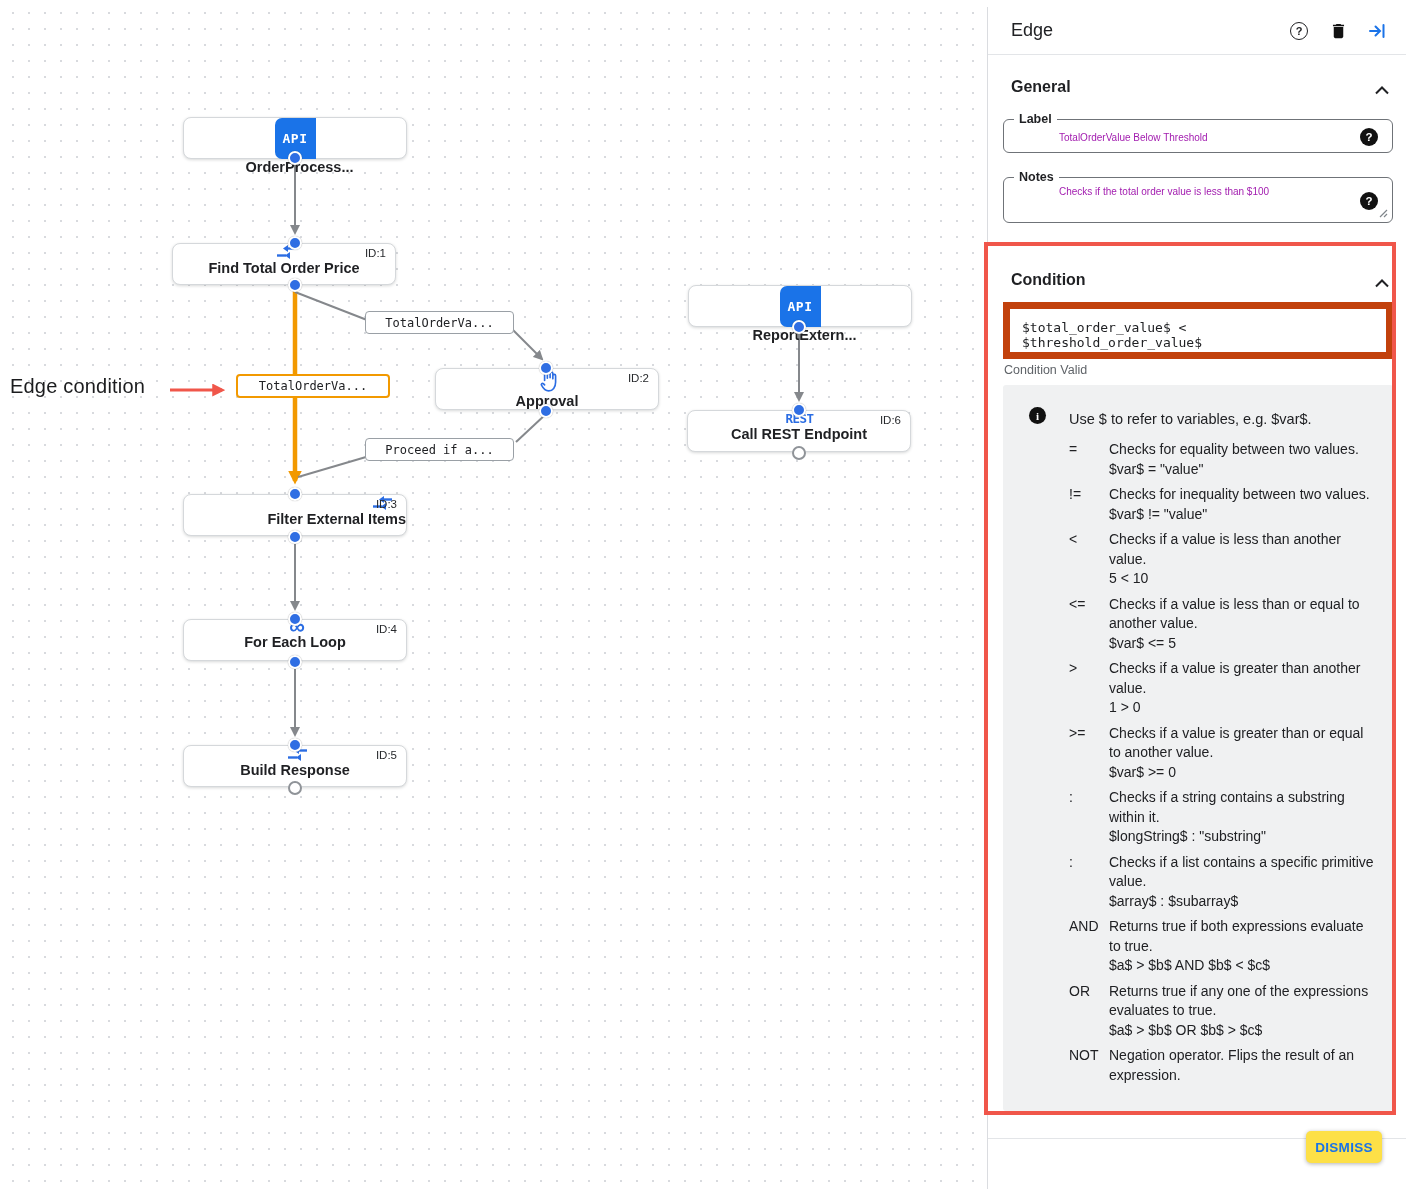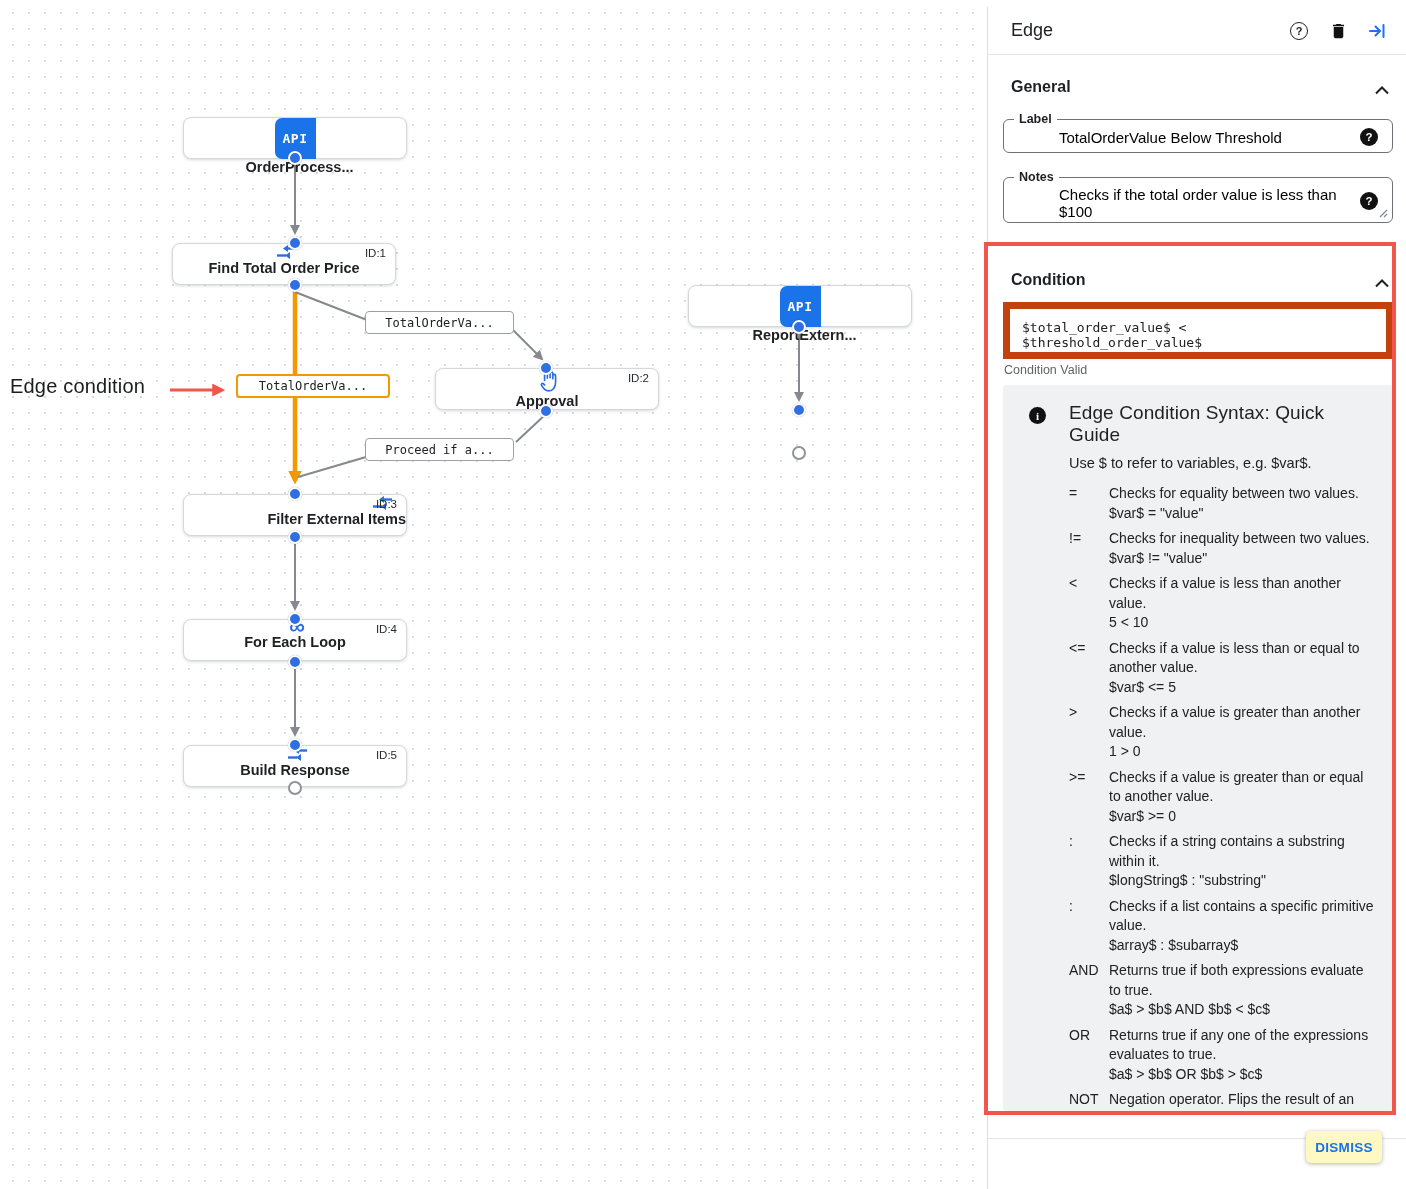--- a/index.html
+++ b/index.html
@@ -56,22 +56,22 @@
     font-size:11px; font-weight:700; color:#202124; }
 
   .section-heading { position:absolute; left:23px; font-size:16px; font-weight:700; color:#1f2023; }
   .chevron { position:absolute; right:17px; width:14px; height:14px; cursor:pointer; }
 
   .field { position:absolute; left:15px; width:390px; border:1px solid #6f7378;
     border-radius:6px; background:#fff;padding-left:40px; }
   .float-label { position:absolute; top:-9px; left:10px; background:#fff; padding:0 5px;
     font-size:12.5px; font-weight:700; color:#1f2023; line-height:16px; }
   .field input, .field textarea { width:100%; height:100%; border:none; outline:none;
-    background:transparent; font-family:"Liberation Sans", sans-serif; font-size:15px;
-    color:#000000; padding:8px 40px 6px 15px; resize:none; }
+    background:transparent; font-family:"Liberation Sans", sans-serif; font-size:10px;
+    color:#a21caf; padding:8px 40px 6px 15px; resize:none; }
   .field-help { position:absolute; right:14px; width:18px; height:18px; border-radius:50%;
     background:#111; color:#fff; font-size:11.5px; font-weight:700;
     display:flex; align-items:center; justify-content:center; cursor:pointer; }
   .resize-grip { position:absolute; right:4px; bottom:4px; }
 
   .highlight-rect { position:absolute; left:984px; top:242px; width:412px; height:873px;
     border:4px solid #F0564A; pointer-events:none; }
 
   .condition-box { position:absolute; left:15px; top:295px; width:390px; height:57px;
     border:7px solid #c2410c; background:#fff; }
@@ -89,21 +89,21 @@
   .guide-heading-block { margin-left:23px; }
   .guide-title { font-size:19px; color:#1f2023; letter-spacing:.1px; }
   .guide-intro { font-size:14.5px; color:#202124; margin-top:9px; }
   .guide-rows { margin:13px 14px 0 66px; display:flex; flex-direction:column; gap:6px; }
   .guide-row { display:grid; grid-template-columns:40px 1fr; }
   .guide-op { font-size:14px; color:#202124; line-height:19.5px; }
   .guide-desc, .guide-ex { font-size:14px; color:#202124; line-height:19.5px; }
 
   .bottom-divider { position:absolute; left:0; top:1131px; width:419px; height:1px; background:#e3e5e8; }
   .dismiss-btn { position:absolute; left:318px; top:1124px; width:76px; height:32px;
-    background:#fef9c3; border:none; border-radius:5px; box-shadow:0 1px 4px rgba(0,0,0,.3);
+    background:#fde047; border:none; border-radius:5px; box-shadow:0 1px 4px rgba(0,0,0,.3);
     color:#1a73e8; font-family:"Liberation Sans", sans-serif; font-size:13.5px;
     font-weight:700; letter-spacing:.3px; cursor:pointer; }
 
   svg.inline-icon { display:block; }
 </style>
 </head>
 <body>
 
 <div class="canvas">
 
@@ -169,20 +169,25 @@
     </span>
     <div class="node-label">Approval</div>
     <div class="id-tag">ID:2</div>
   </div>
 
   <div class="node api-node" style="left:688px; top:285px;">
     <div class="api-badge">API</div>
     <div class="node-label">ReportExtern...</div>
   </div>
 
+  <div class="node" style="left:687px; top:410px;">
+    <div class="rest-badge">REST</div>
+    <div class="node-label">Call REST Endpoint</div>
+    <div class="id-tag">ID:6</div>
+  </div>
 
   <div class="node" style="left:183px; top:494px;align-items:flex-end;">
     <span class="task-icon">
       <svg class="inline-icon" width="21" height="16" viewBox="0 0 21 16">
         <path d="M20 4.5 L11 4.5" stroke="#2b6de3" stroke-width="2.4" fill="none"></path>
         <path d="M12 4.5 L17 1 L17 8 z" fill="#2b6de3" transform="translate(-5,0)"></path>
         <path d="M1 11.5 L10 11.5" stroke="#2b6de3" stroke-width="2.4" fill="none"></path>
         <path d="M9 11.5 L4 8 L4 15 z" fill="#2b6de3" transform="translate(5,0) scale(-1,1) translate(-13,0)"></path>
       </svg>
     </span>
@@ -277,21 +282,20 @@
 
   <div class="condition-box">
     <textarea style="">$total_order_value$ &lt; $threshold_order_value$</textarea>
   </div>
   <div class="condition-valid">Condition Valid</div>
 
   <div class="infobox">
     <div class="infobox-header">
       <div class="info-icon">i</div>
       <div class="guide-heading-block">
-        <div class="guide-title">Edge Condition Syntax: Quick Guide</div>
         <div class="guide-intro">Use $ to refer to variables, e.g. $var$.</div>
       </div>
     </div>
     <div class="guide-rows">
 
         <div class="guide-row">
           <div class="guide-op">=</div>
           <div>
             <div class="guide-desc">Checks for equality between two values.</div>
             <div class="guide-ex">$var$ = "value"</div>

